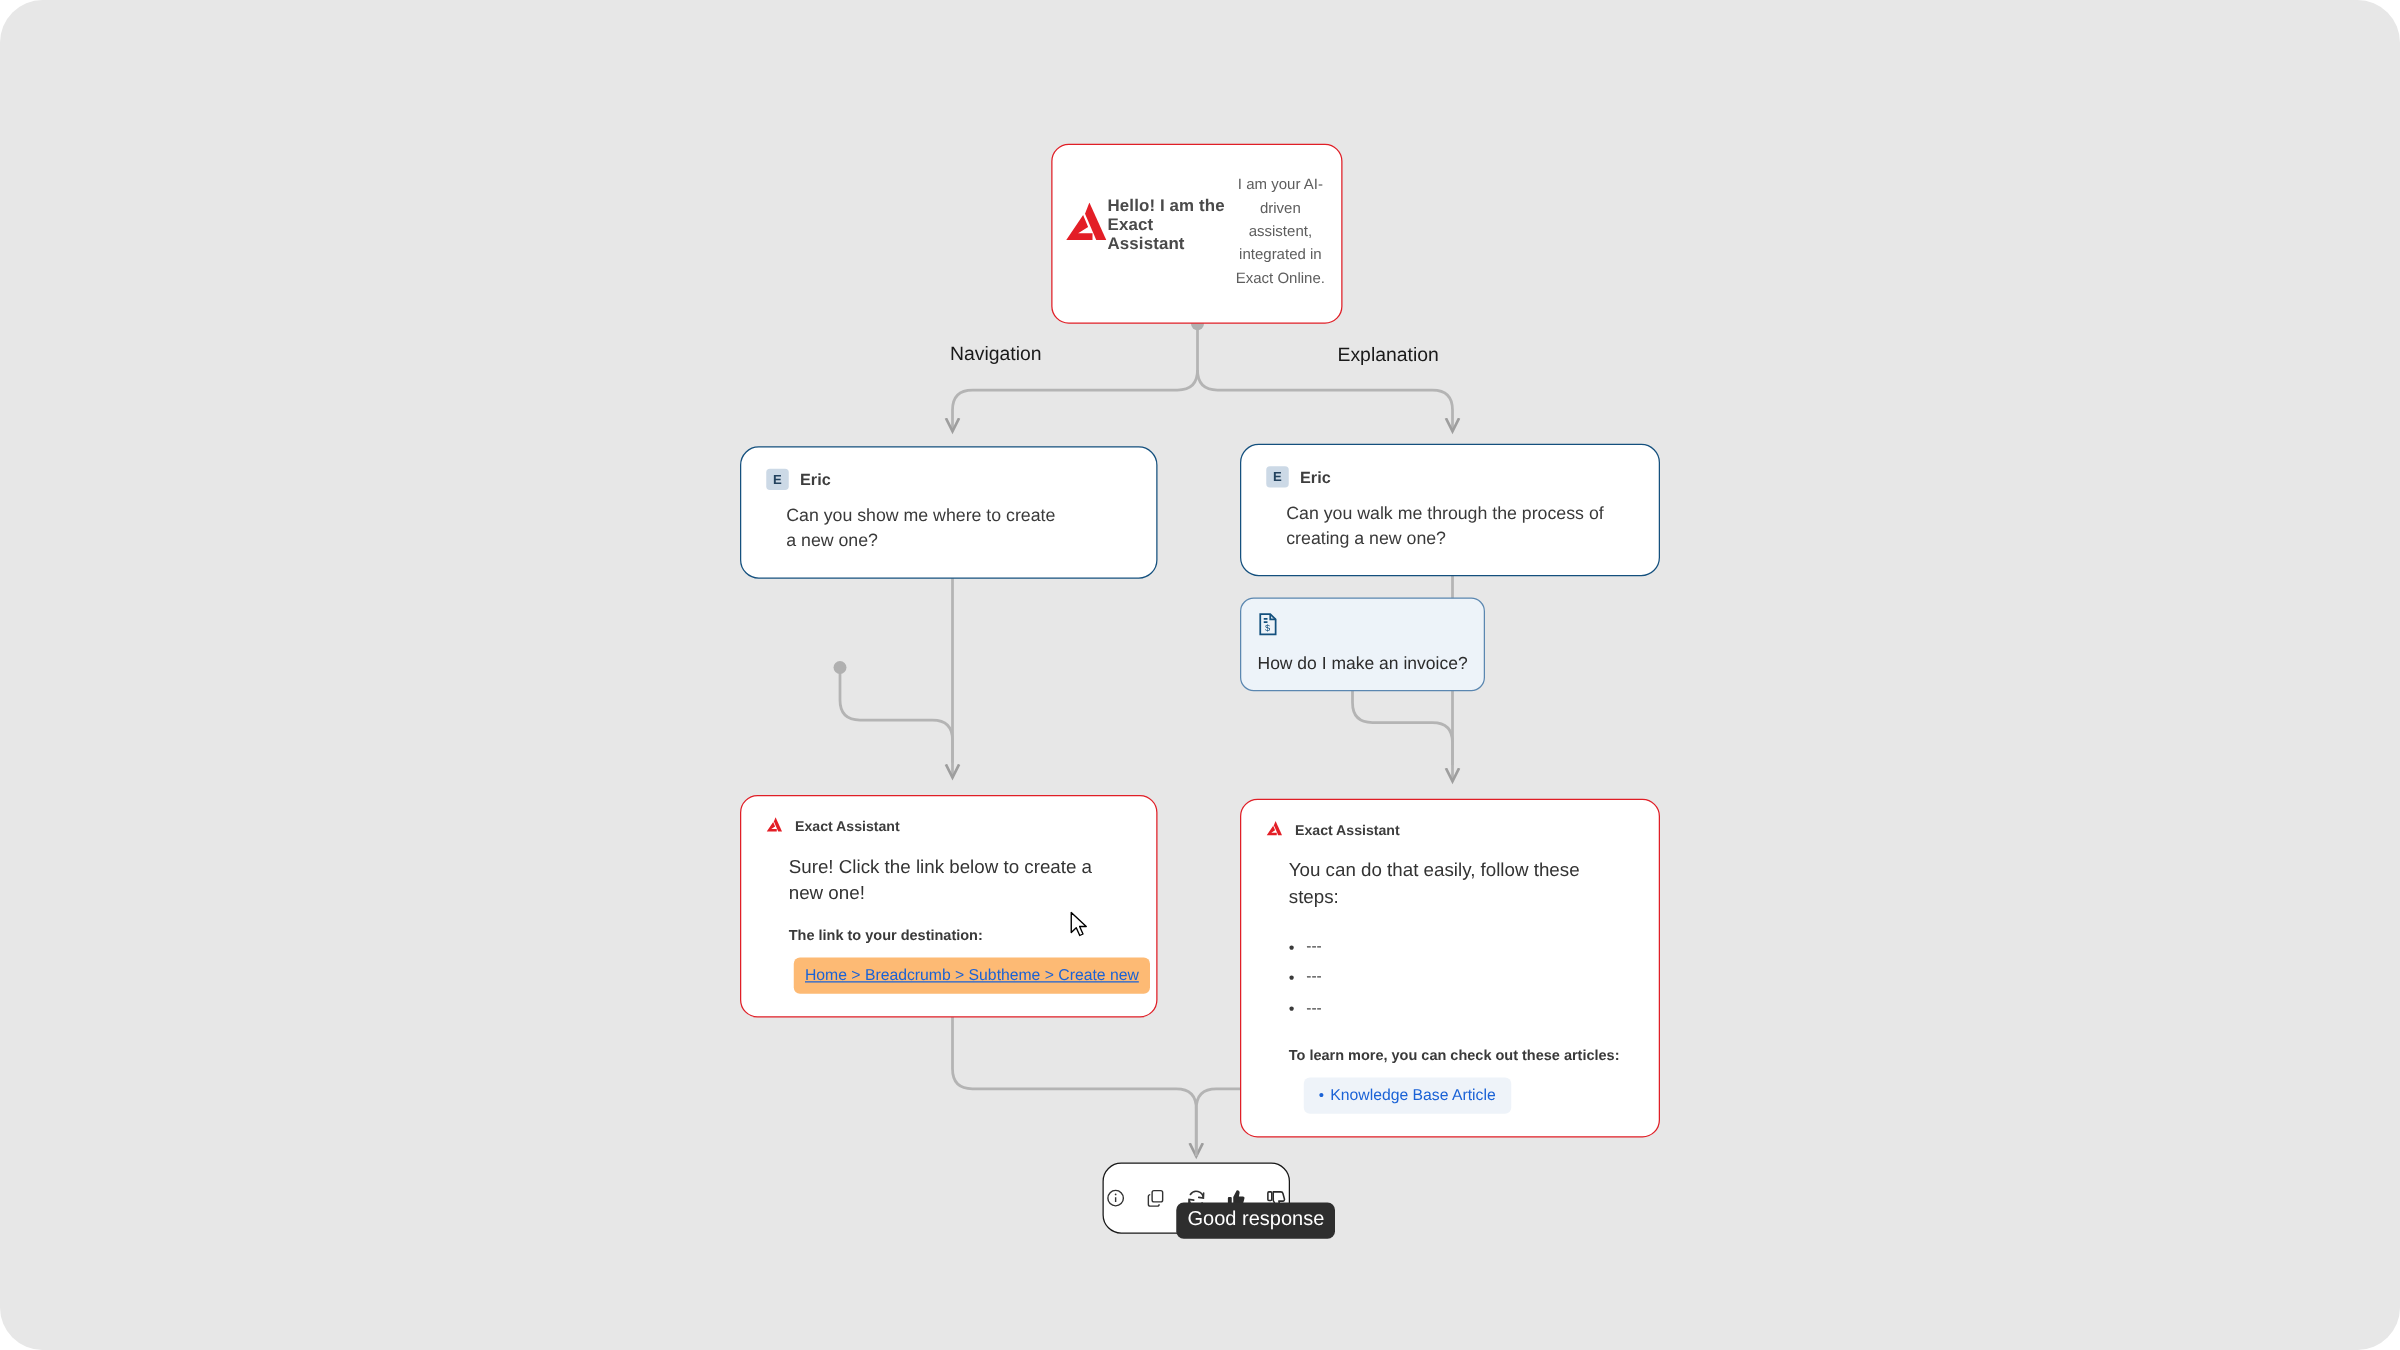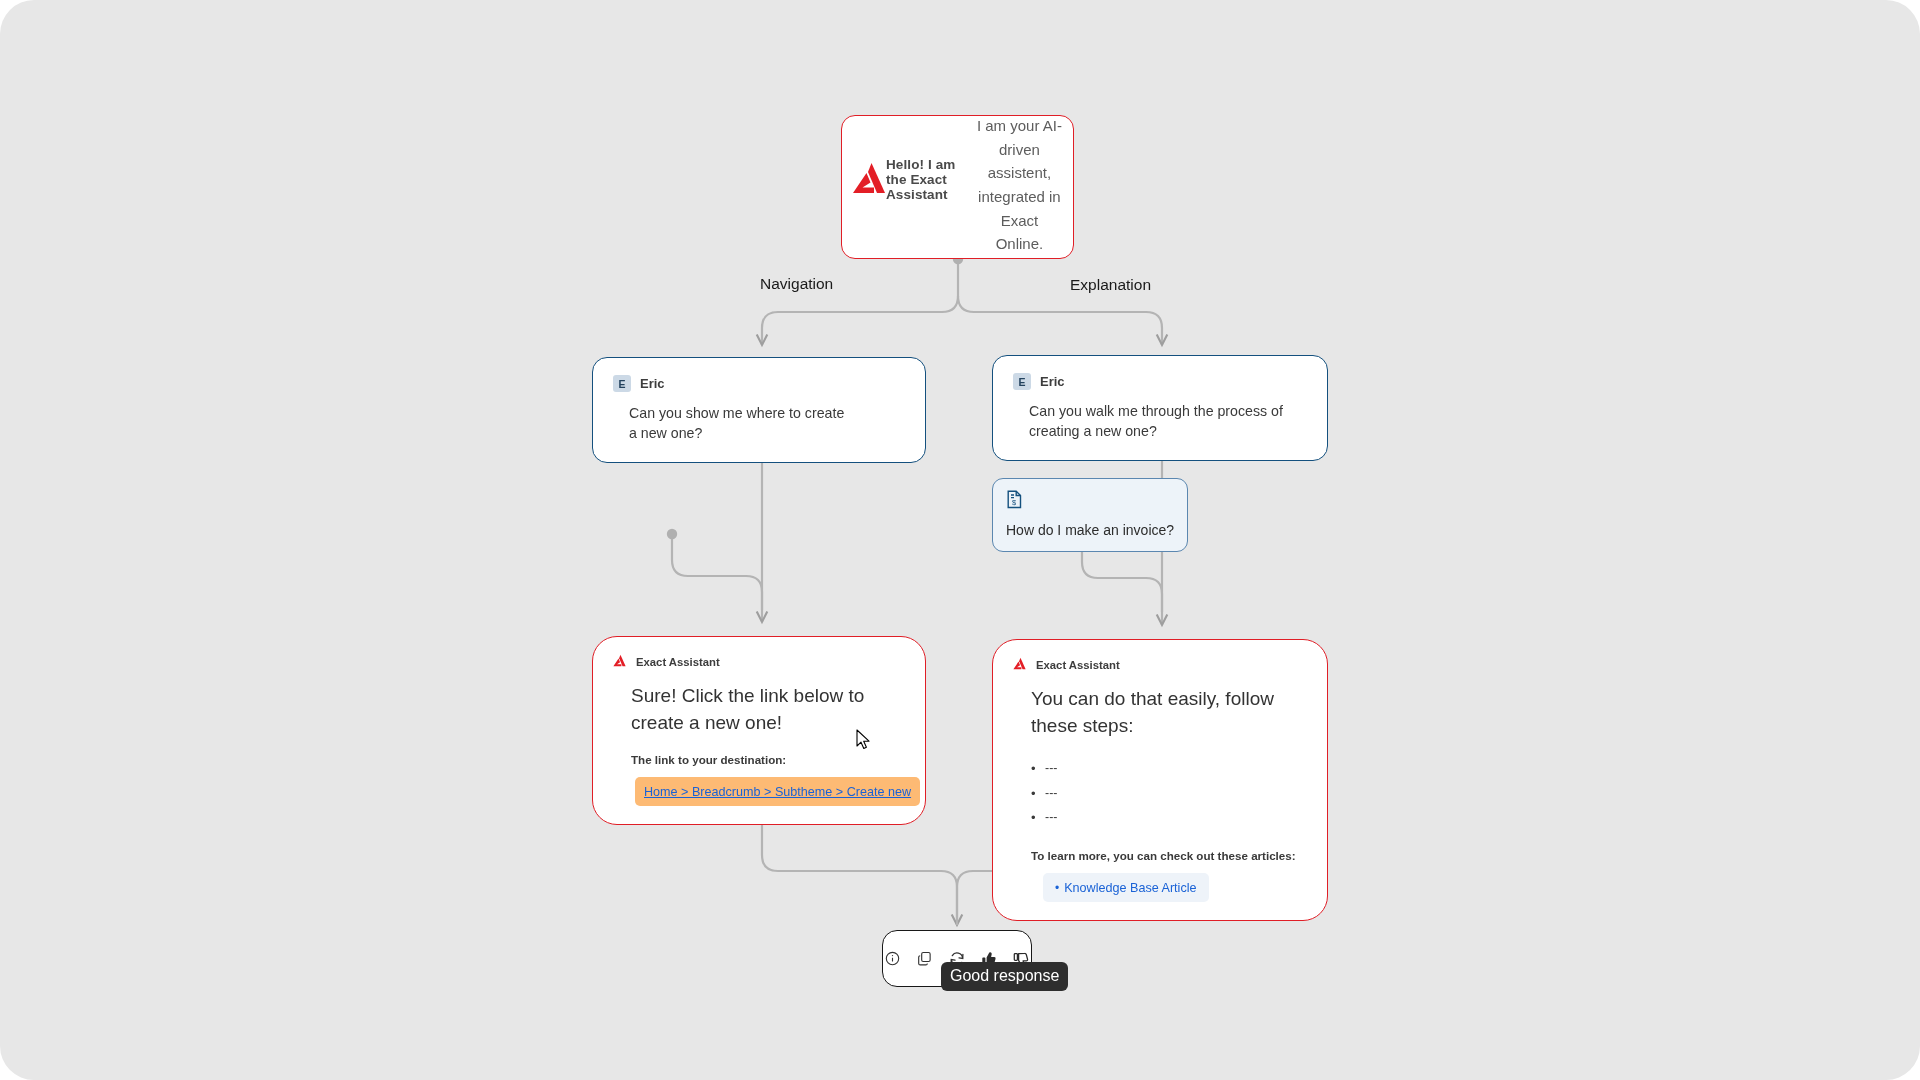--- a/index.html
+++ b/index.html
@@ -47,21 +47,21 @@
   }
   #welcome .logo { margin-bottom: 11px; }
   .welcome-title {
     font-size: 13.5px;
     font-weight: bold;
     color: #4a4a4a;
     letter-spacing: .1px;
     margin-bottom: 12px;
   }
   .welcome-sub {
-    font-size: 15px;
+    font-size: 12px;
     color: #5d5d5d;
     text-align: center;
     line-height: 1.58;
   }
 
   
   .user-card {
     background: #ffffff;
     border: 1.6px solid #14507e;
     border-radius: 15px;
@@ -97,27 +97,27 @@
   }
   .chip-icon { margin-bottom: 8px; display: block; }
   .chip-text { font-size: 14px; color: #2c2c2c; white-space: nowrap; }
   #chip-left  { left: 592px; top: 476px; }
   #chip-right { left: 992px; top: 478px; }
 
   
   .bot-card {
     background: #ffffff;
     border: 1.6px solid #e01e26;
-    border-radius: 25px;
+    border-radius: 14px;
     padding: 16px 20px 18px;
   }
   .bot-head { display: flex; align-items: center; gap: 10px; margin-bottom: 12px; }
   .bot-name { font-size: 11.3px; font-weight: bold; color: #3d3d3d; }
   .bot-lead {
-    font-size: 19px;
+    font-size: 15px;
     color: #333333;
     line-height: 1.4;
     padding-left: 18px;
     margin-bottom: 17px;
   }
   .bot-sub {
     font-size: 11.6px;
     font-weight: bold;
     color: #3a3a3a;
     padding-left: 18px;

